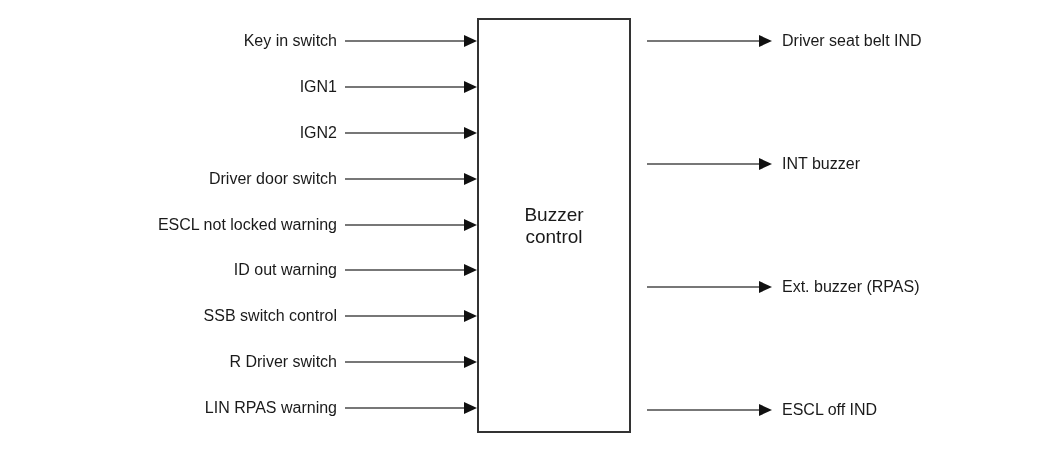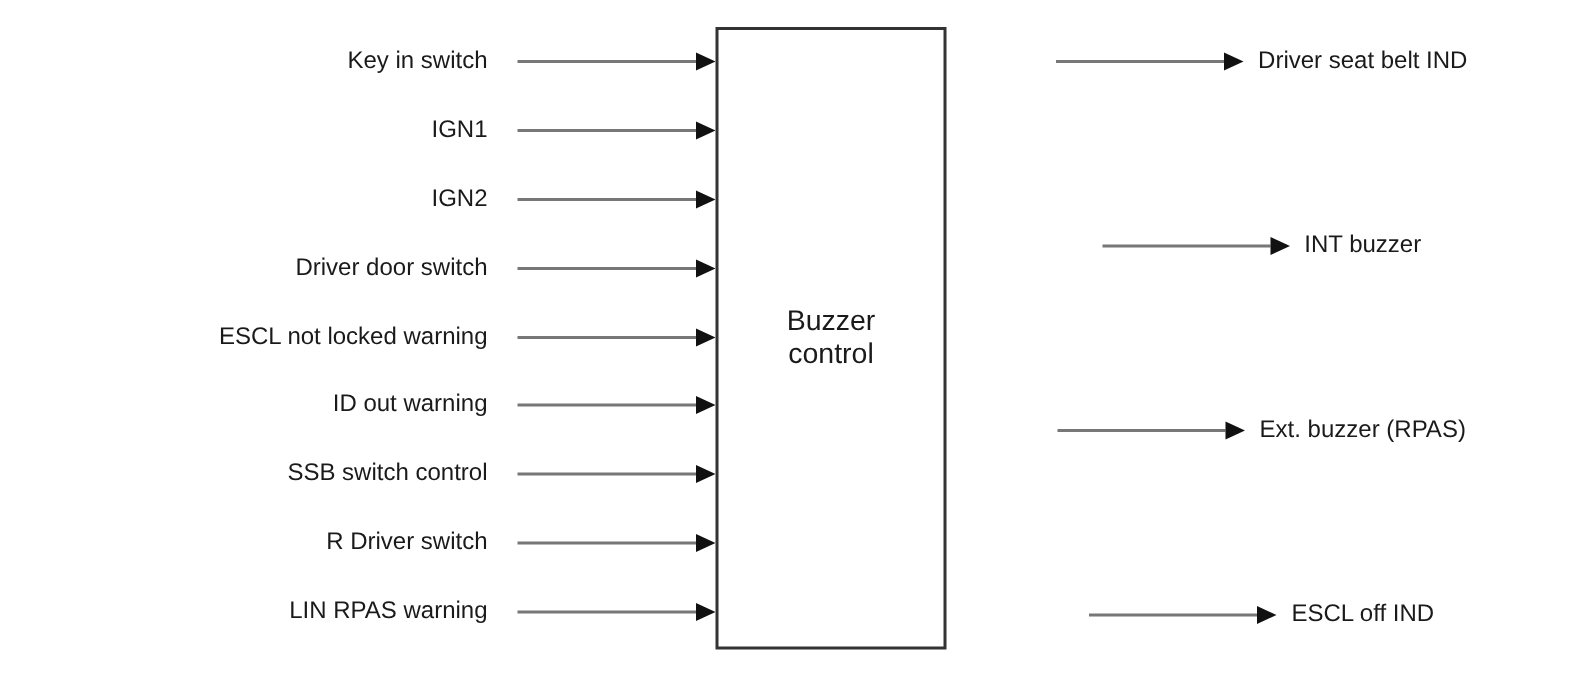--- a/index.html
+++ b/index.html
@@ -58,22 +58,22 @@
     display: flex;
     flex-direction: column;
     justify-content: space-between;
   }
 
   .row {
     display: flex;
     align-items: center;
     height: 20px;
   }
-  .in-row  { justify-content: flex-end; gap: 12px; }
-  .out-row { justify-content: center; }
+  .in-row  { justify-content: flex-end; }
+  .out-row { justify-content: flex-start; padding-left: 16px; }
 
   .lbl {
     font-size: 16px;
     white-space: nowrap;
   }
   .in-row .lbl  { margin-right: 8px; text-align: right; }
   .out-row .lbl { margin-left: 10px; }
 
   .arrow {
     display: inline-flex;

